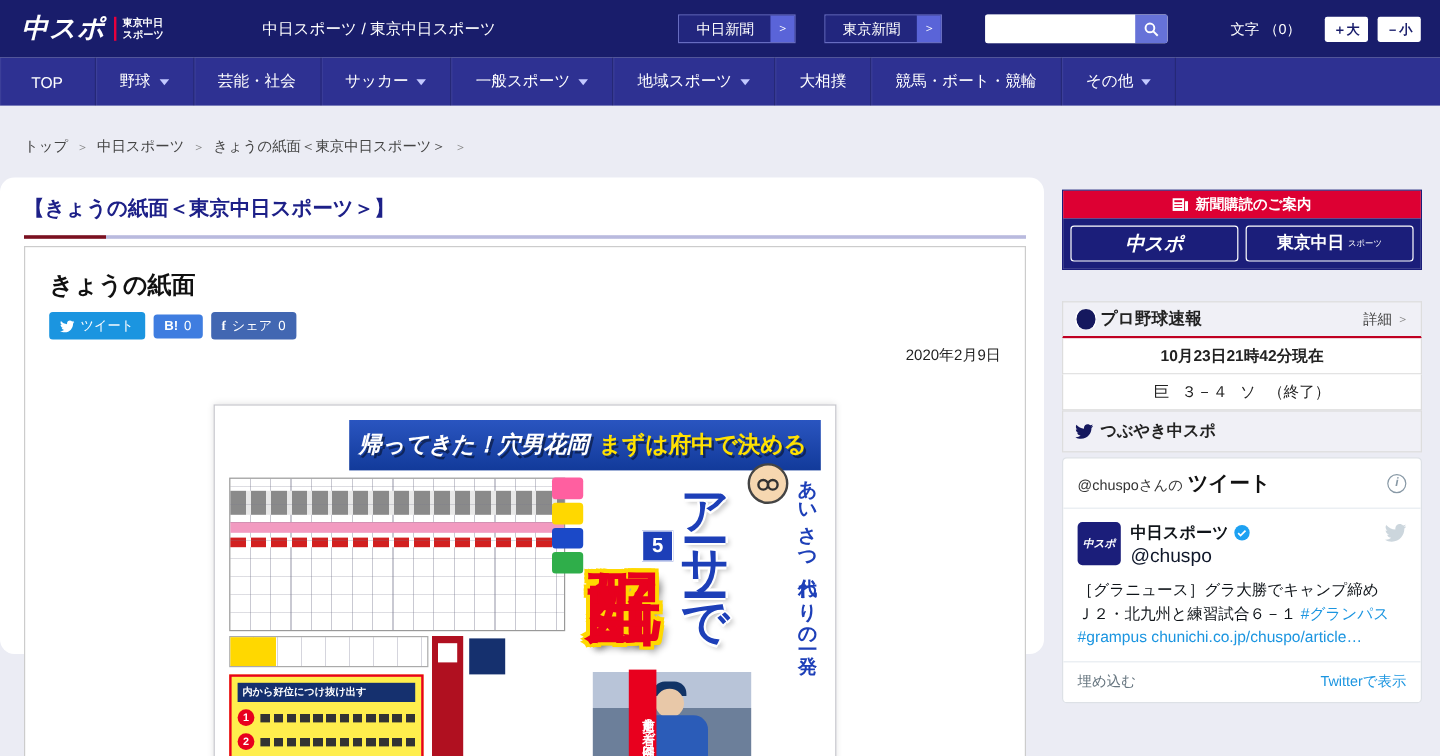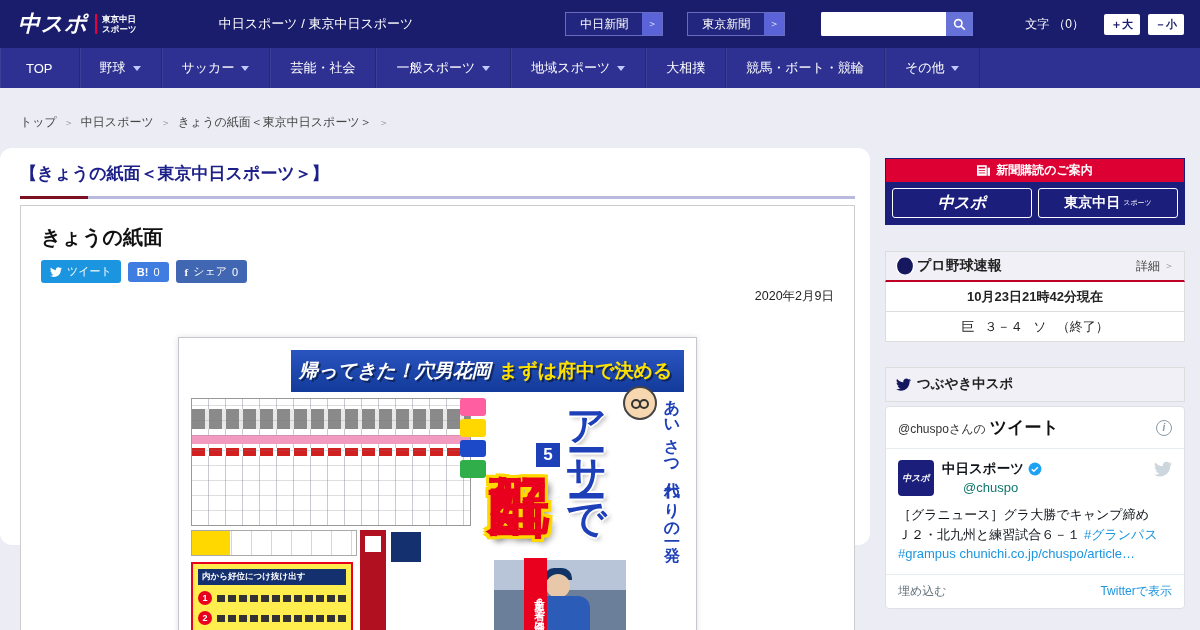--- a/index.html
+++ b/index.html
@@ -107,36 +107,36 @@
   .sub-btn .m { font-weight:900; font-size:14px; } .sub-btn .s { font-size:7px; margin-left:3px; }
 
   .bb-box { margin-top:26px; }
   .bb-head { background:#f0f0f6; border:1px solid #ddd; border-bottom:2px solid #c00022; height:31px; display:flex; align-items:center; padding:0 10px; }
   .bb-title { font-size:14px; font-weight:bold; color:#222; margin-left:3px; }
   .bb-detail { margin-left:auto; font-size:12px; color:#444; cursor:pointer; display:flex; align-items:center; gap:4px; }
   .bb-detail .gt { font-size:10px; color:#888; }
   .bb-row { background:#fff; border:1px solid #ddd; border-top:none; height:30px; display:flex; align-items:center; justify-content:center; font-size:13px; color:#222; gap:10px; }
   .bb-asof { font-weight:bold; }
 
-  .ts-box { margin-top:25px; background:#f0f0f6; border:1px solid #ddd; padding:7px 10px 8px; }
+  .ts-box { background:#f0f0f6; border:1px solid #ddd; padding:7px 10px 8px; }
   .ts-title-row { display:flex; align-items:center; gap:6px; }
   .ts-title { font-size:13.5px; font-weight:bold; color:#222; }
   .ts-desc { font-size:10px; color:#666; margin-top:4px; }
 
   .tweet-box { margin-top:4px; background:#fff; border:1px solid #dde1e6; border-radius:4px; overflow:hidden; }
   .tw-head { padding:9px 12px; border-bottom:1px solid #e6ecf0; display:flex; align-items:baseline; gap:4px; }
   .tw-head .pre { font-size:12px; color:#333; }
   .tw-head .main { font-size:17px; font-weight:bold; color:#111; }
   .tw-info { margin-left:auto; align-self:center; width:16px; height:16px; border-radius:50%; border:1.5px solid #8899a6; color:#8899a6; font-size:10px; font-style:italic; font-weight:bold; display:flex; align-items:center; justify-content:center; cursor:pointer; }
   .tw-body { padding:11px 12px 10px; }
   .tw-user { display:flex; align-items:flex-start; }
   .tw-avatar { width:36px; height:36px; border-radius:4px; background:#1b1e7a; color:#fff; font-size:9px; font-style:italic; font-weight:900; display:flex; align-items:center; justify-content:center; flex:none; }
   .tw-names { margin-left:8px; }
   .tw-name-row { display:flex; align-items:center; gap:4px; font-size:13.5px; font-weight:bold; color:#0f1419; }
-  .tw-handle { font-size:13px; color:#0f766e; margin-top:2px;margin-left:21px; }
+  .tw-handle { font-size:16px; color:#0f172a; margin-top:2px; }
   .tw-bird { margin-left:auto; }
   .tw-text { margin-top:9px; font-size:13px; line-height:1.5; color:#0f1419; }
   .tw-link { color:#1b95e0; text-decoration:none; cursor:pointer; }
   .tw-foot { border-top:1px solid #e6ecf0; padding:8px 12px; display:flex; font-size:12px; }
   .tw-embed { color:#66757f; cursor:pointer; }
   .tw-view { margin-left:auto; color:#1b95e0; cursor:pointer; }
 </style>
 </head>
 <body>
 
@@ -177,25 +177,25 @@
 
   <nav class="main-nav">
     <div class="nav-item">
         <span>TOP</span>
       </div>
     <div class="nav-item">
         <span>野球</span>
         <span class="caret"></span>
       </div>
     <div class="nav-item">
+        <span>芸能・社会</span>
+      </div>
+    <div class="nav-item">
         <span>サッカー</span>
         <span class="caret"></span>
-      </div>
-    <div class="nav-item">
-        <span>芸能・社会</span>
       </div>
     <div class="nav-item">
         <span>一般スポーツ</span>
         <span class="caret"></span>
       </div>
     <div class="nav-item">
         <span>地域スポーツ</span>
         <span class="caret"></span>
       </div>
     <div class="nav-item">

